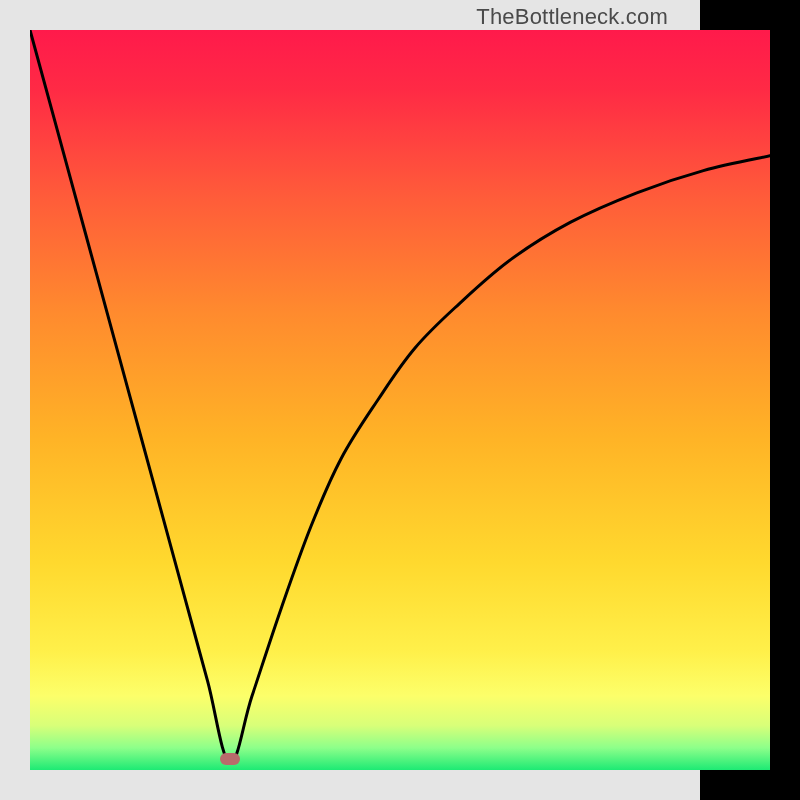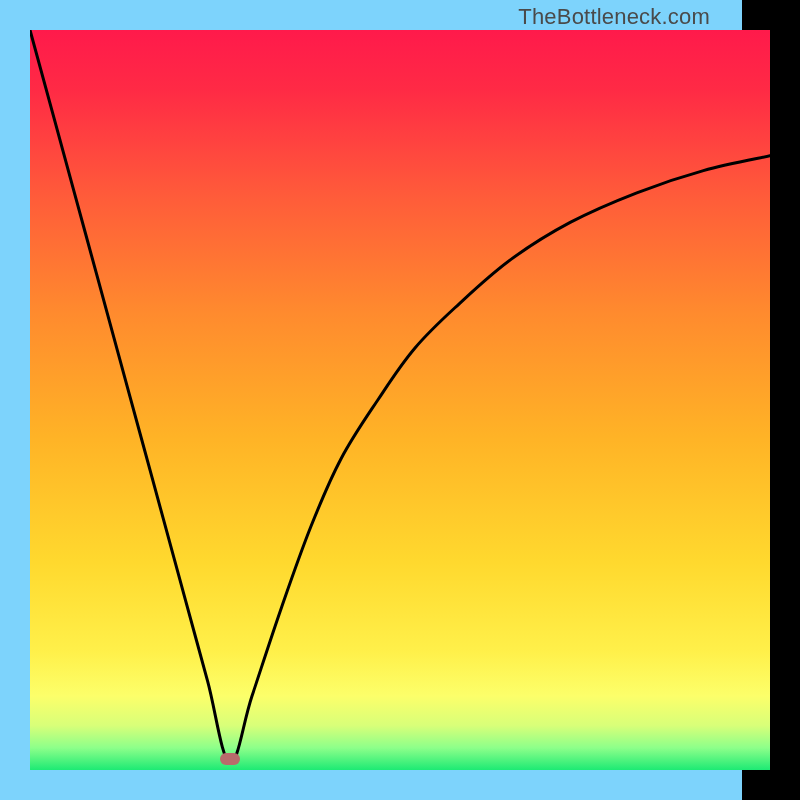--- a/index.html
+++ b/index.html
@@ -8,22 +8,21 @@
     width: 800px;
     height: 800px;
     overflow: hidden;
     background: #000;
     font-family: Arial, Helvetica, sans-serif;
   }
   .frame {
     position: absolute;
     top: 0; left: 0;
     width: 700px; height: 800px;
-    background: #7dd3fc;
-    padding-left: 42px;
+    background: #e5e5e5;
   }
   .plot {
     position: absolute;
     top: 30px;
     left: 30px;
     width: 740px;
     height: 740px;
     overflow: hidden;
   }
   .watermark {

